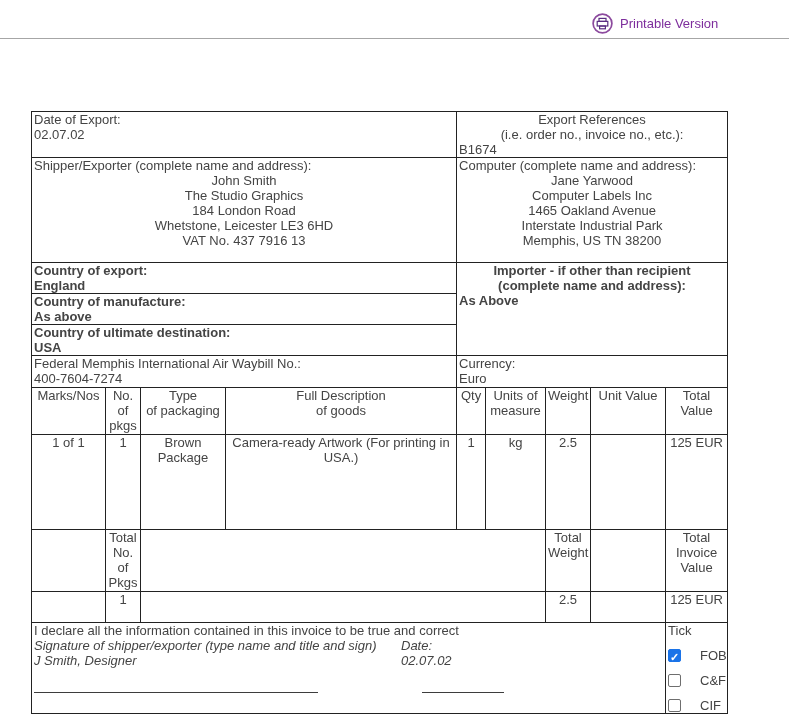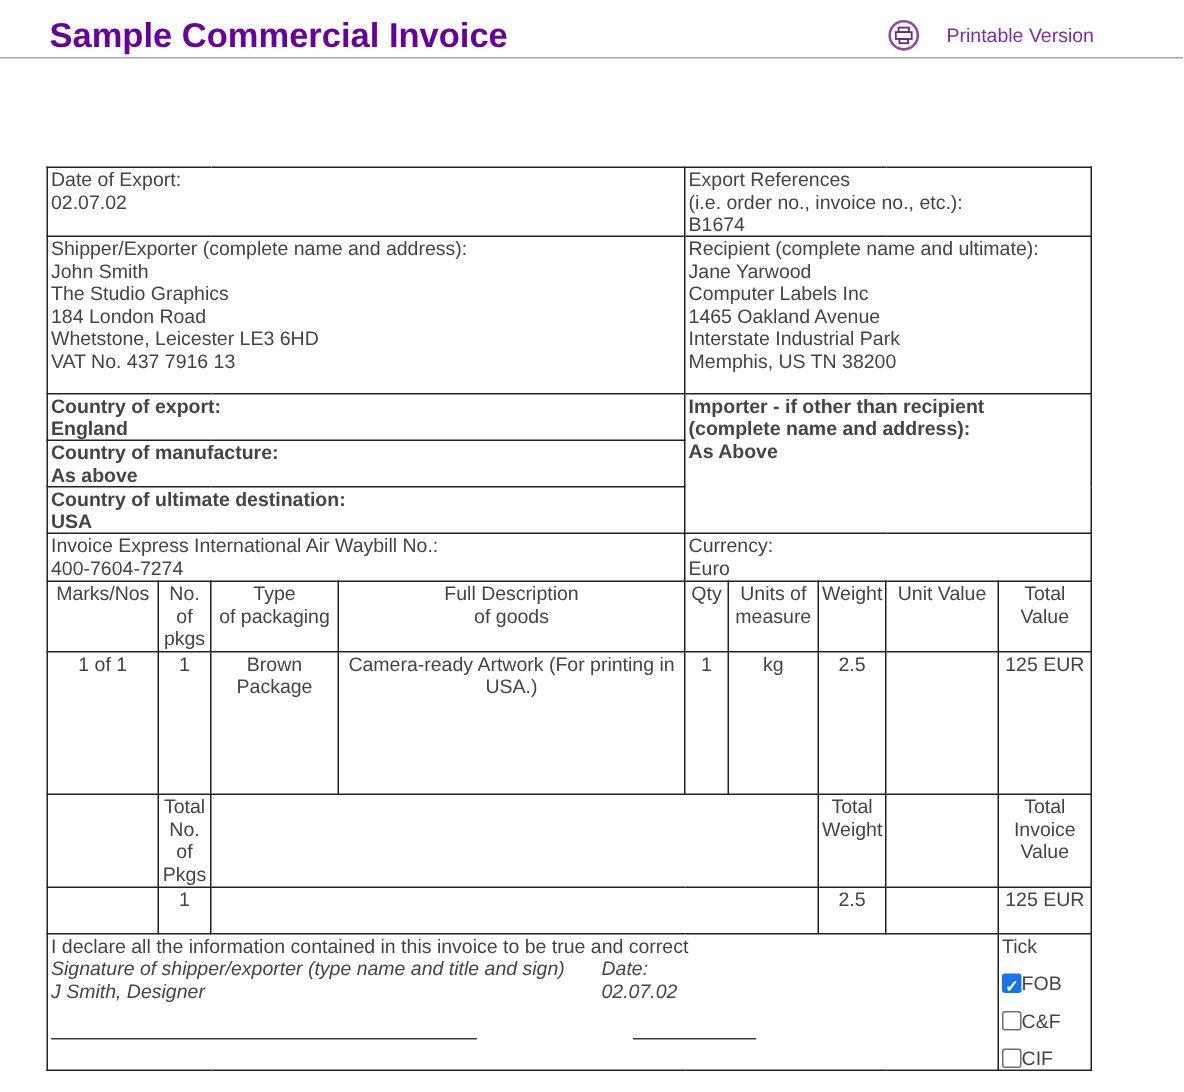--- a/index.html
+++ b/index.html
@@ -8,36 +8,36 @@
     width: 789px; height: 728px; background: #ffffff; overflow: hidden;
     font-family: "Liberation Sans", sans-serif; color: #444444;
   }
   .header { position: relative; height: 38px; }
   .page-title {
     position: absolute; left: 33px; top: 12px; margin: 0;
     font-size: 23px; line-height: 1; font-weight: bold; color: #660099;
   }
   .printable {
     position: absolute; left: 592px; top: 13px;
-    display: flex; align-items: center; gap: 18px;
+    display: flex; align-items: center; gap: 7px;
     color: #7d2d9c; font-size: 13px; text-decoration: none; cursor: pointer;
   }
   .printer-icon { display: inline-flex; }
   .rule { border-top: 1px solid #a6a6a6; width: 789px; }
 
   table.invoice {
     margin: 72px 0 0 31px; width: 696px;
     border-collapse: collapse; table-layout: fixed;
   }
   table.invoice td {
     border: 1px solid #222222; padding: 0 2px;
     vertical-align: top; font-size: 13px; line-height: 15px; color: #444444;
     overflow: hidden;
   }
-  .pre { white-space: pre-line; }
+  .pre { white-space: pre-line; text-align: center; }
   .c { text-align: center; }
   tr.rA td { height: 45px; margin-left: 45px; }
   tr.rB td { height: 105px; margin-left: 17px; }
   tr.rC td { height: 30px; font-weight: bold; }
   tr.rD td { height: 32px; }
   tr.rE td { height: 47px; }
   tr.rF td { height: 95px; }
   tr.rG td { height: 62px; }
   tr.rH td { height: 31px; }
   tr.rI td { height: 85px; }
@@ -56,27 +56,26 @@
     flex: 0 0 auto; width: 13px; height: 13px; background: #ffffff;
     border: 1px solid #6e6e6e; border-radius: 2px; display: inline-block;
     text-align: center; line-height: 13px;
   }
   .cb.checked {
     background: #1a73e8; border-color: #1a73e8; color: #ffffff;
   }
   .cb.checked::after {
     content: "\2713"; font-size: 11px; font-weight: bold; line-height: 13px;
   }
-  .opt-label { margin-left: 0; }
+  .opt-label { margin-left: 19px; }
 </style>
 </head>
 <body>
 
 <div class="header">
-  <h1 class="page-title">Sample Commercial Invoice</h1>
   <a class="printable">
     <span class="printer-icon">
       <svg width="21" height="21" viewBox="0 0 21 21">
         <circle cx="10.5" cy="10.5" r="9.4" fill="none" stroke="#8c4a9e" stroke-width="1.7"></circle>
         <rect x="7" y="5.4" width="7" height="3" fill="none" stroke="#5a2d82" stroke-width="1.2"></rect>
         <rect x="5.2" y="8.4" width="10.6" height="4.6" fill="none" stroke="#5a2d82" stroke-width="1.2"></rect>
         <rect x="7.6" y="13" width="5.8" height="2.8" fill="none" stroke="#5a2d82" stroke-width="1.2"></rect>
       </svg>
     </span>
     <span>Printable Version</span>
@@ -113,21 +112,21 @@
   <tr class="rB">
     <td colspan="4">
       <div>Shipper/Exporter (complete name and address):</div>
       <div class="pre">John Smith
 The Studio Graphics
 184 London Road
 Whetstone, Leicester LE3 6HD
 VAT No. 437 7916 13</div>
     </td>
     <td colspan="5">
-      <div>Recipient (complete name and ultimate):</div>
+      <div>Computer (complete name and address):</div>
       <div class="pre">Jane Yarwood
 Computer Labels Inc
 1465 Oakland Avenue
 Interstate Industrial Park
 Memphis, US TN 38200</div>
     </td>
   </tr>
 
   <tr class="rC">
     <td colspan="4">
@@ -148,21 +147,21 @@
   </tr>
   <tr class="rC">
     <td colspan="4">
       <div>Country of ultimate destination:</div>
       <div>USA</div>
     </td>
   </tr>
 
   <tr class="rD">
     <td colspan="4">
-      <div>Invoice Express International Air Waybill No.:</div>
+      <div>Federal Memphis International Air Waybill No.:</div>
       <div>400-7604-7274</div>
     </td>
     <td colspan="5">
       <div>Currency:</div>
       <div>Euro</div>
     </td>
   </tr>
 
   <tr class="rE">
     <td class="c pre">Marks/Nos</td>

